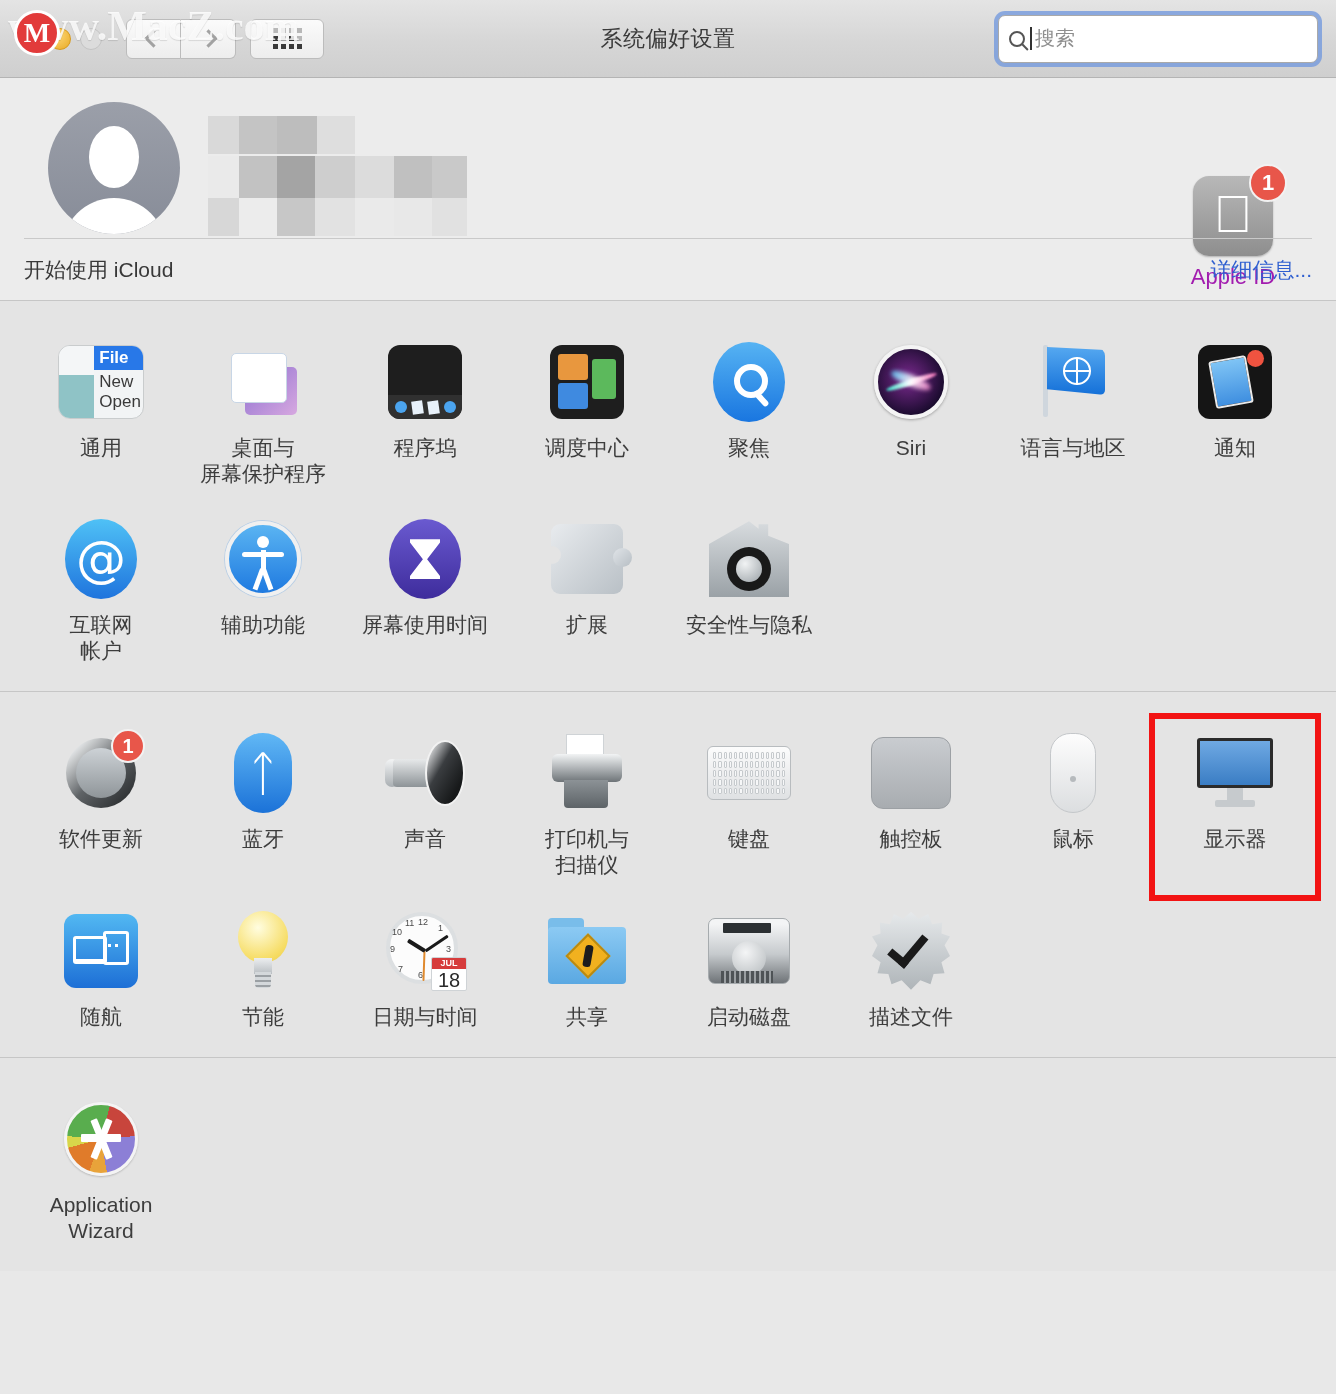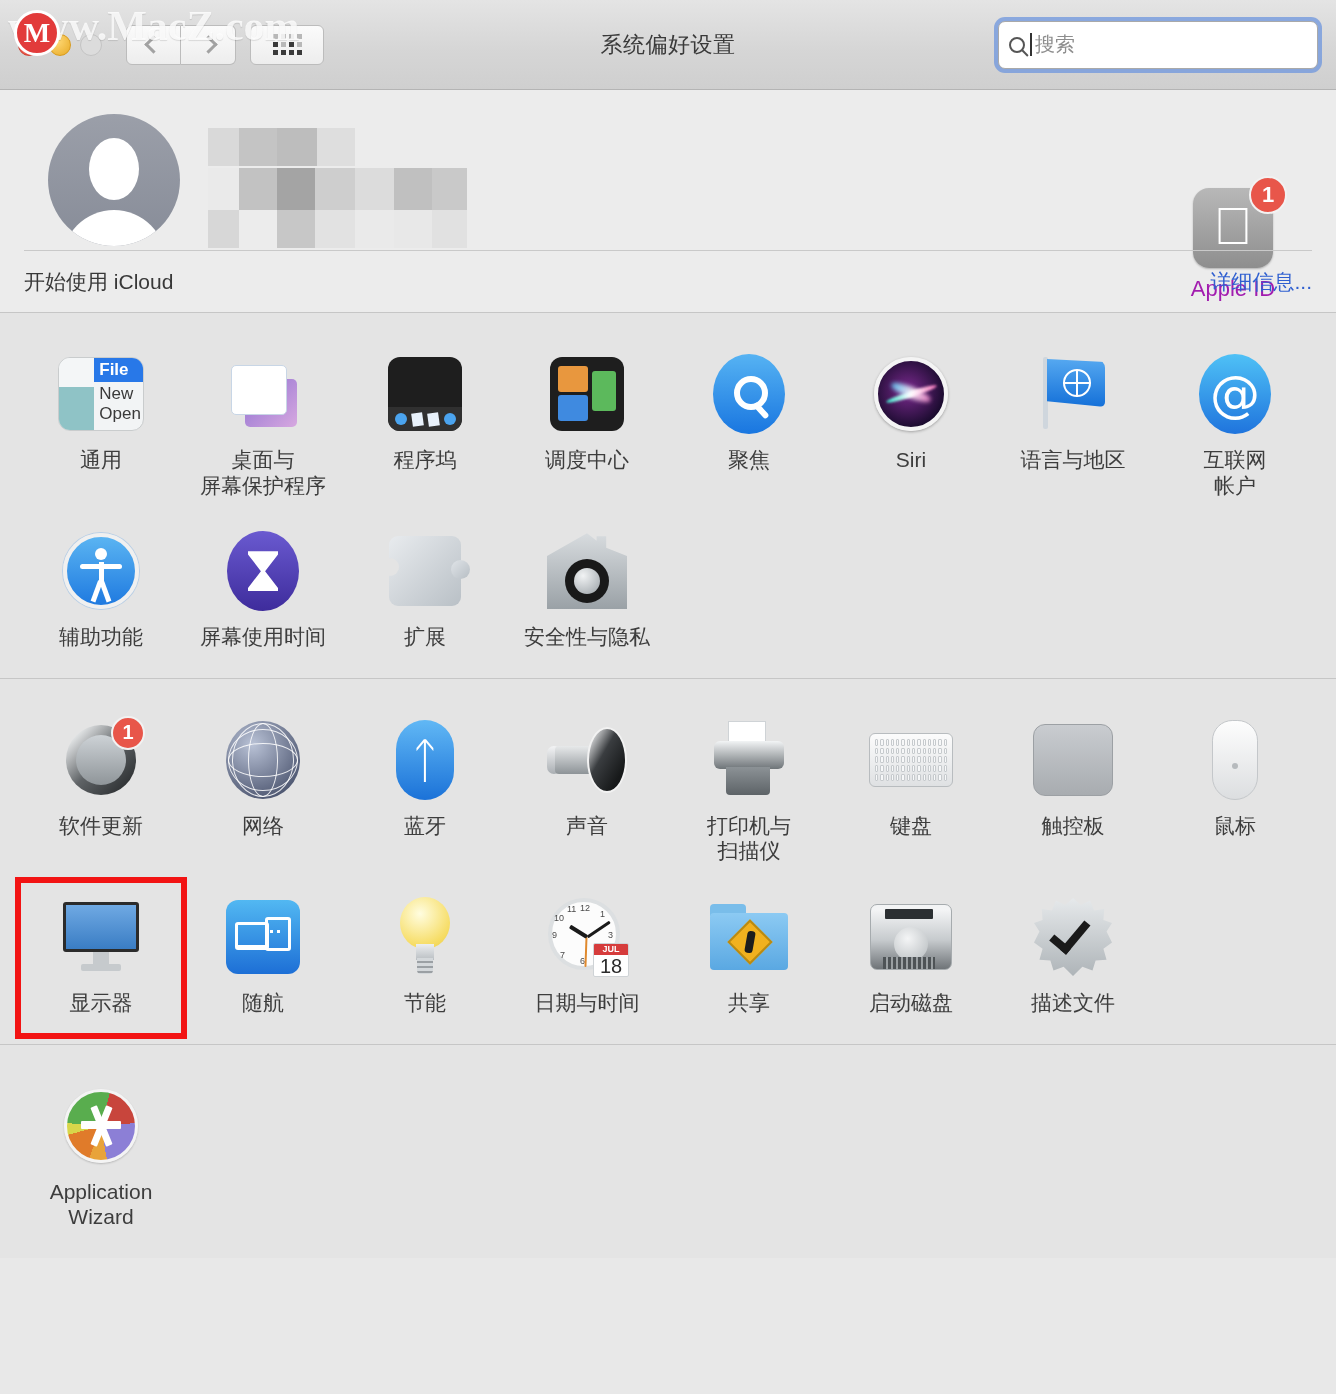--- a/index.html
+++ b/index.html
@@ -9,21 +9,21 @@
     background:#e8e8e8;
     color:#3c3c3c;
     -webkit-font-smoothing:antialiased;
     overflow:hidden;
     position:relative;
   }
 
   
   .titlebar{
     position:relative;
-    height:90px;
+    height:78px;
     background:linear-gradient(to bottom,#e4e4e4 0%,#d6d6d6 55%,#cfcfcf 100%);
     border-bottom:1px solid #b4b4b4;
     display:flex; align-items:center;justify-content:center;
   }
   .traffic{ display:flex; gap:9px; margin-left:18px; align-items:center;}
   .light{ width:22px;height:22px;border-radius:50%; }
   .light.red{ background:radial-gradient(circle at 35% 30%,#ff7b6e,#e04a3c); border:1px solid #cf4032;}
   .light.yellow{ background:radial-gradient(circle at 35% 30%,#ffd977,#e8aa25); border:1px solid #d89b1d;}
   .light.green{ background:#dcdcdc; border:1px solid #c4c4c4;}
 
@@ -469,20 +469,29 @@
       <div class="iconbox">
         <div class="i-lang">
             <span class="pole"></span>
             <span class="flag"></span>
             <span class="globe"></span>
           </div>
       </div>
       <div class="cap">语言与地区</div>
     </div>
 
+    <div class="cell">
+      <div class="iconbox">
+        <div class="i-notif">
+            <span class="card"></span>
+            <span class="dot"></span>
+          </div>
+      </div>
+      <div class="cap">通知</div>
+    </div>
 
     <div class="cell">
       <div class="iconbox">
           <div class="i-internet">@</div>
         </div>
       <div class="cap">互联网<br>帐户</div>
     </div>
 
 
     <div class="cell">
@@ -535,31 +544,20 @@
     <div class="cell">
       <div class="iconbox">
         <div class="i-update">
             <span class="gear"></span>
           <span class="badge">1</span>
         </div>
       </div>
       <div class="cap">软件更新</div>
     </div>
 
-    <div class="cell">
-      <div class="iconbox">
-        <div class="i-net">
-            <span class="a"></span>
-            <span class="b"></span>
-            <span class="c"></span>
-            <span class="d"></span>
-          </div>
-      </div>
-      <div class="cap">网络</div>
-    </div>
 
     <div class="cell">
       <div class="iconbox">
         <div class="i-bt">
             <span class="sym">ᛏ</span>
           </div>
       </div>
       <div class="cap">蓝牙</div>
     </div>
 

